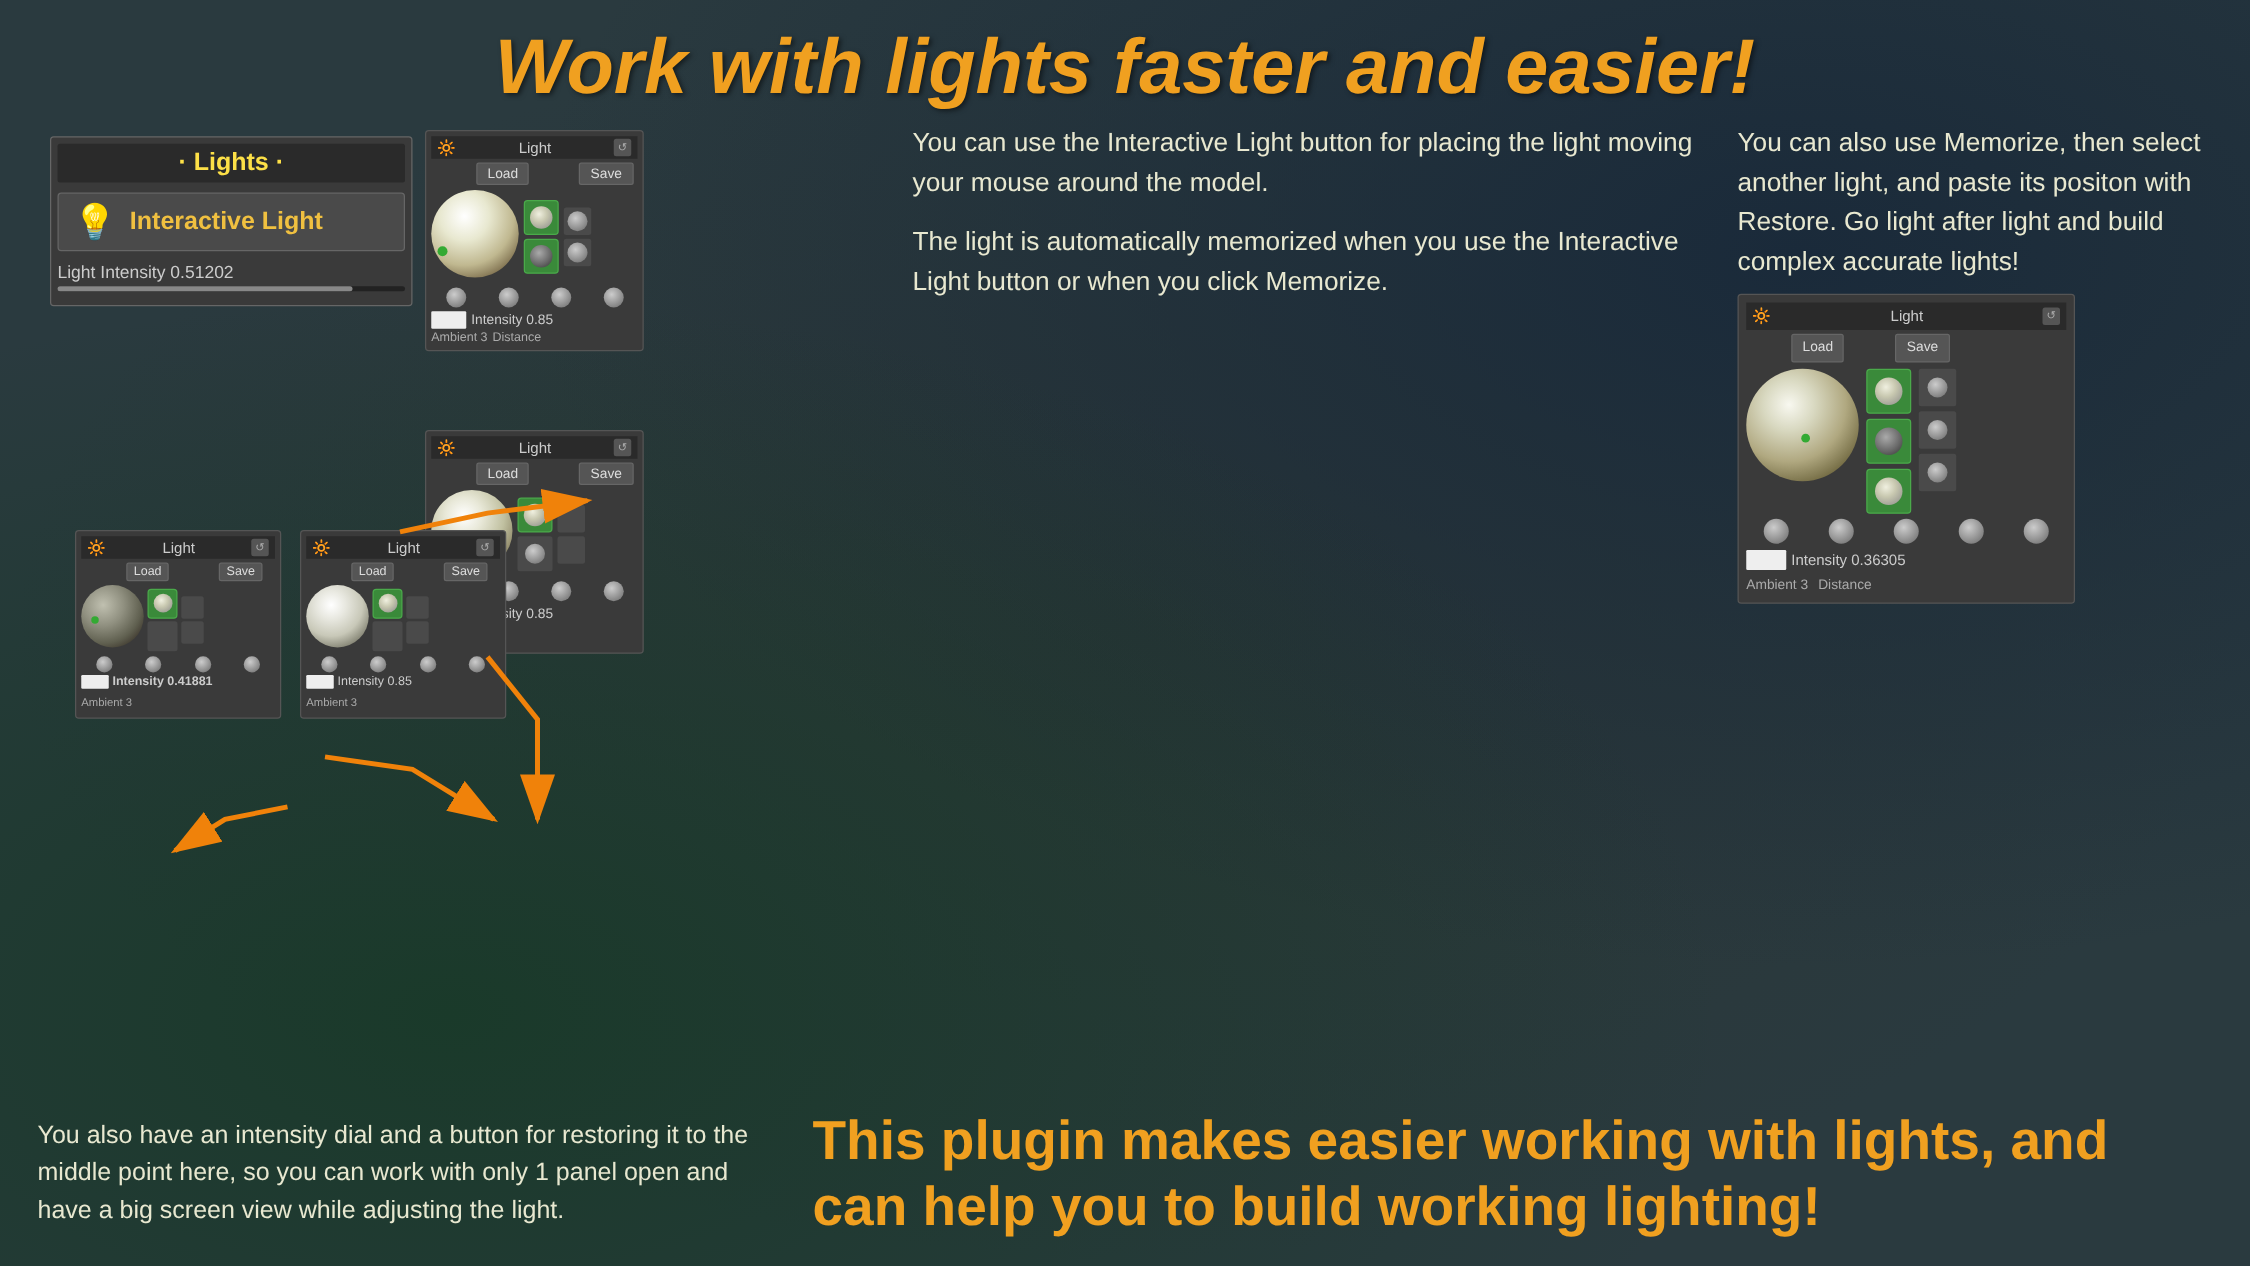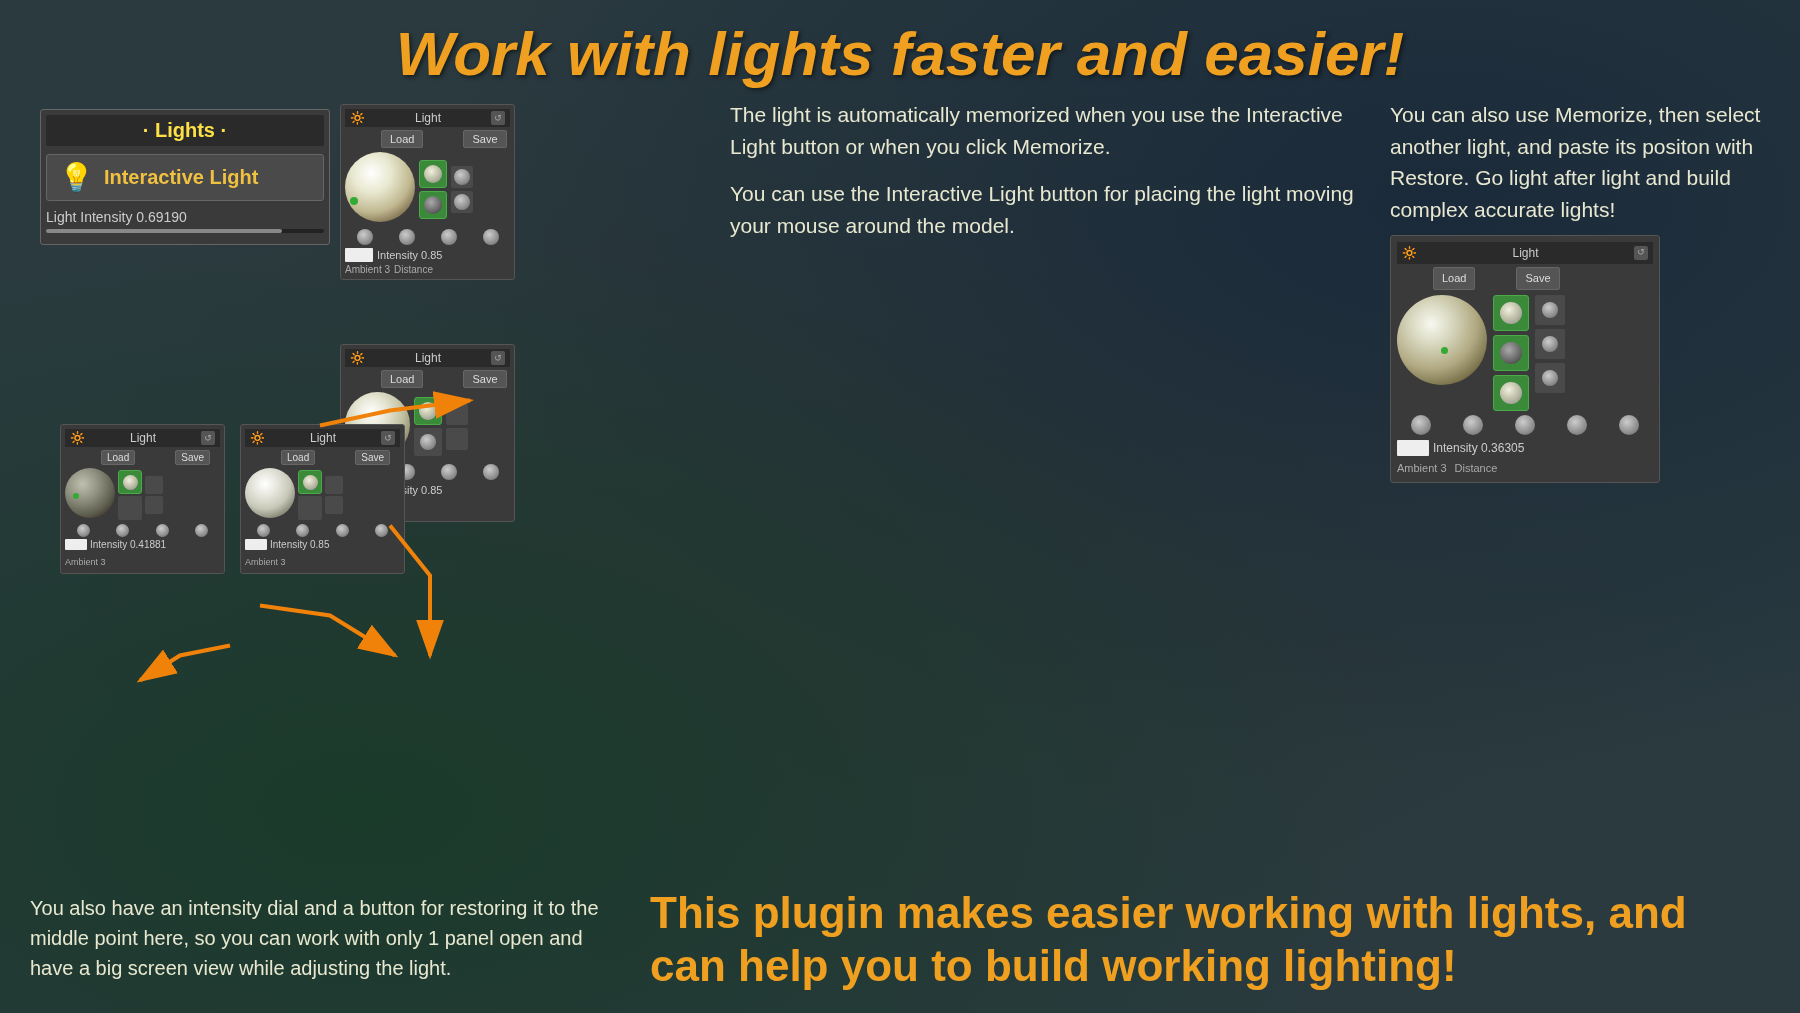--- a/index.html
+++ b/index.html
@@ -361,21 +361,21 @@
 
     <div class="lights-main-panel">
       <div class="lights-header">· Lights ·</div>
 
       <div class="interactive-light-btn">
         <span class="bulb-icon">💡</span>
         <span class="label">Interactive Light</span>
       </div>
 
 
-      <div class="intensity-label">Light Intensity 0.69190</div>
+      <div class="intensity-label">Light Intensity 0.51202</div>
       <div class="intensity-slider-track">
         <div class="intensity-slider-fill"></div>
       </div>
 
     </div>
 
     <div class="light-panel-top">
       <div class="zb-panel-header">
         <span>🔆</span>
         <span>Light</span>
@@ -493,21 +493,21 @@
         </div>
       </div>
       <div class="light-icons-row">
         <div class="light-icon-sm" style="width:13px; height:13px;"></div>
         <div class="light-icon-sm" style="width:13px; height:13px;"></div>
         <div class="light-icon-sm" style="width:13px; height:13px;"></div>
         <div class="light-icon-sm" style="width:13px; height:13px;"></div>
       </div>
       <div style="display:flex; align-items:center; gap:3px; margin-top:2px;">
         <div style="width:22px; height:11px; background:#eee; border-radius:1px;"></div>
-        <span style="color:#ccc; font-size:10px;">Intensity 0.41881</span>
+        <span style="color:#ccc; font-size:10px;font-weight:bold;">Intensity 0.41881</span>
       </div>
       <div style="margin-top:1px;">
         <span style="color:#aaa; font-size:9px;">Ambient 3</span>
       </div>
     </div>
 
     <div class="light-panel-bm">
       <div class="zb-panel-header">
         <span>🔆</span>
         <span>Light</span>
@@ -559,22 +559,22 @@
       <path d="M 230 380 L 300 390 L 365 430" stroke="#f0820a" stroke-width="4" fill="none" marker-end="url(#arrowhead)"></path>
 
       <path d="M 200 420 L 150 430 L 110 455" stroke="#f0820a" stroke-width="4" fill="none" marker-end="url(#arrowhead)"></path>
 
       <path d="M 360 300 L 400 350 L 400 430" stroke="#f0820a" stroke-width="4" fill="none" marker-end="url(#arrowhead)"></path>
     </svg>
 
   </div>
 
   <div class="middle-text">
+    <p class="paragraph-gap">You can use the Interactive Light button for placing the light moving your mouse around the model.</p>
     <p class="paragraph-gap">The light is automatically memorized when you use the Interactive Light button or when you click Memorize.</p>
-    <p class="paragraph-gap">You can use the Interactive Light button for placing the light moving your mouse around the model.</p>
   </div>
 
   <div class="right-panel">
     <p style="">You can also use Memorize, then select another light, and paste its positon with Restore. Go light after light and build complex accurate lights!</p>
 
     <div style="background: #3a3a3a; border: 1px solid #555; border-radius: 3px; padding: 6px; width: 270px; margin-top: 10px;">
       <div class="zb-panel-header">
         <span>🔆</span>
         <span>Light</span>
         <span class="zb-reset-btn">↺</span>

